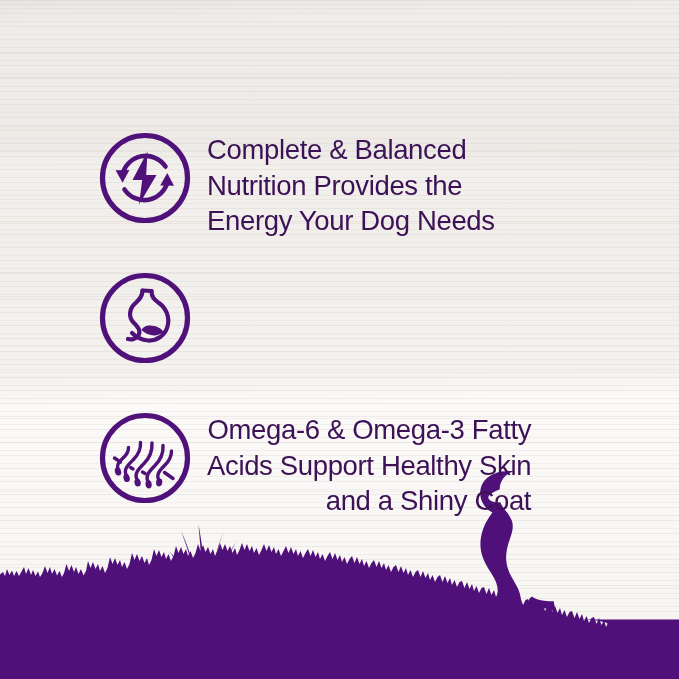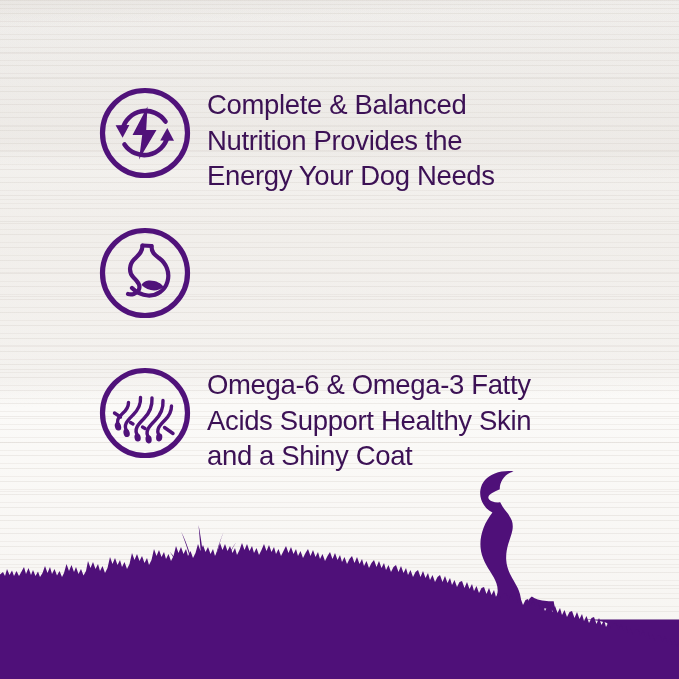--- a/index.html
+++ b/index.html
@@ -73,24 +73,25 @@
     top: 0;
     width: 679px;
     z-index: 3;
   }
   .benefit-row {
     position: absolute;
     left: 0;
     width: 608px;
     display: flex;
     align-items: flex-start;
+    margin-top: 45px;
   }
   .benefit-row.r0 { top: 85px; }
   .benefit-row.r1 { top: 225px; }
-  .benefit-row.r2 { top: 365px; }
+  .benefit-row.r2 { top: 365px; text-align: right; }
 
   .icon-wrap {
     width: 96px;
     min-width: 96px;
     margin-left: 97px;
     display: flex;
     align-items: flex-start;
     justify-content: flex-start;
   }
   .icon-wrap svg { display: block; }

